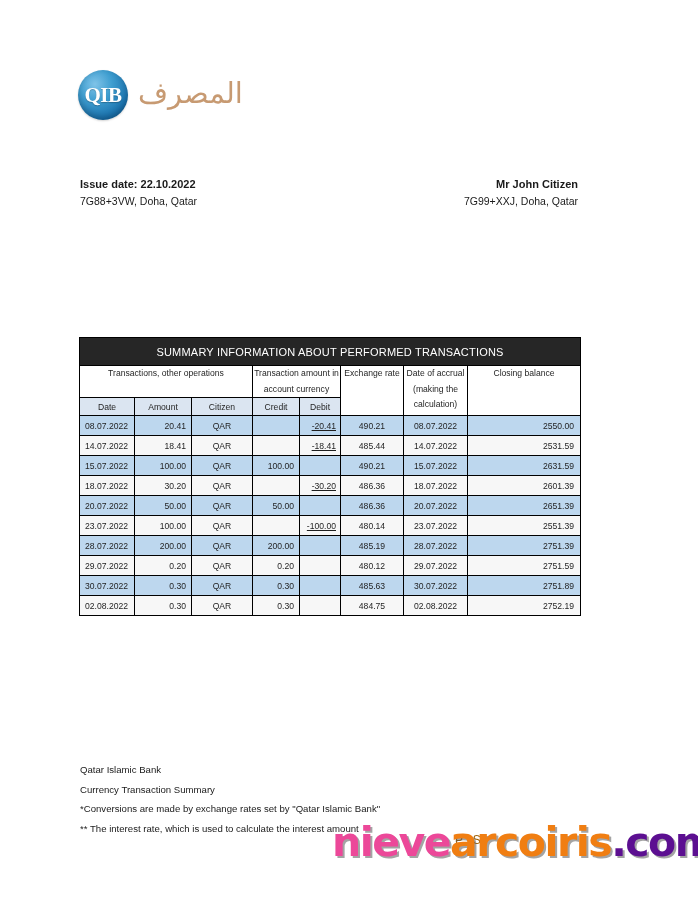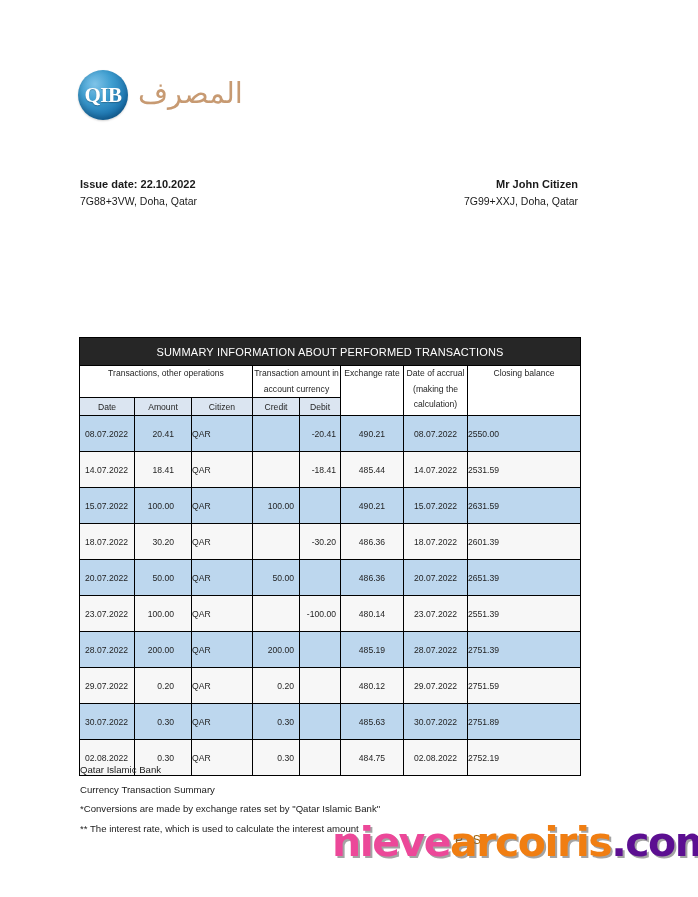--- a/index.html
+++ b/index.html
@@ -101,31 +101,31 @@
     font-size: 8.6px;
   }
   .sub-head {
     background: #dbe5f1;
     text-align: center;
     font-weight: 700;
     height: 17px;
     font-size: 8.6px;
   }
 
-  tbody tr { height: 36px; }
+  tbody tr { height: 20px; }
   tbody tr.odd td { background: #bdd7ee; }
   tbody tr.even td { background: #f7f7f7; }
   td.c-date   { text-align: left;   padding-left: 5px; }
-  td.c-amount { text-align: right;  padding-right: 17px; }
-  td.c-cur    { }
+  td.c-amount { text-align: right;  padding-right: 5px; }
+  td.c-cur    { text-align: center; }
   td.c-credit { text-align: right;  padding-right: 5px; }
-  td.c-debit  { text-align: right;  padding-right: 4px; }
+  td.c-debit  { text-align: right;  padding-right: 4px; text-decoration: underline; }
   td.c-rate   { text-align: center; }
   td.c-acc    { text-align: center; }
-  td.c-bal    {  padding-right: 0; }
+  td.c-bal    { text-align: right;  padding-right: 6px; }
 
   
   .footer {
     position: absolute;
     left: 80px;
     top: 760px;
     font-size: 9.6px;
     line-height: 19.5px;
     color: #1a1a1a;
   }

